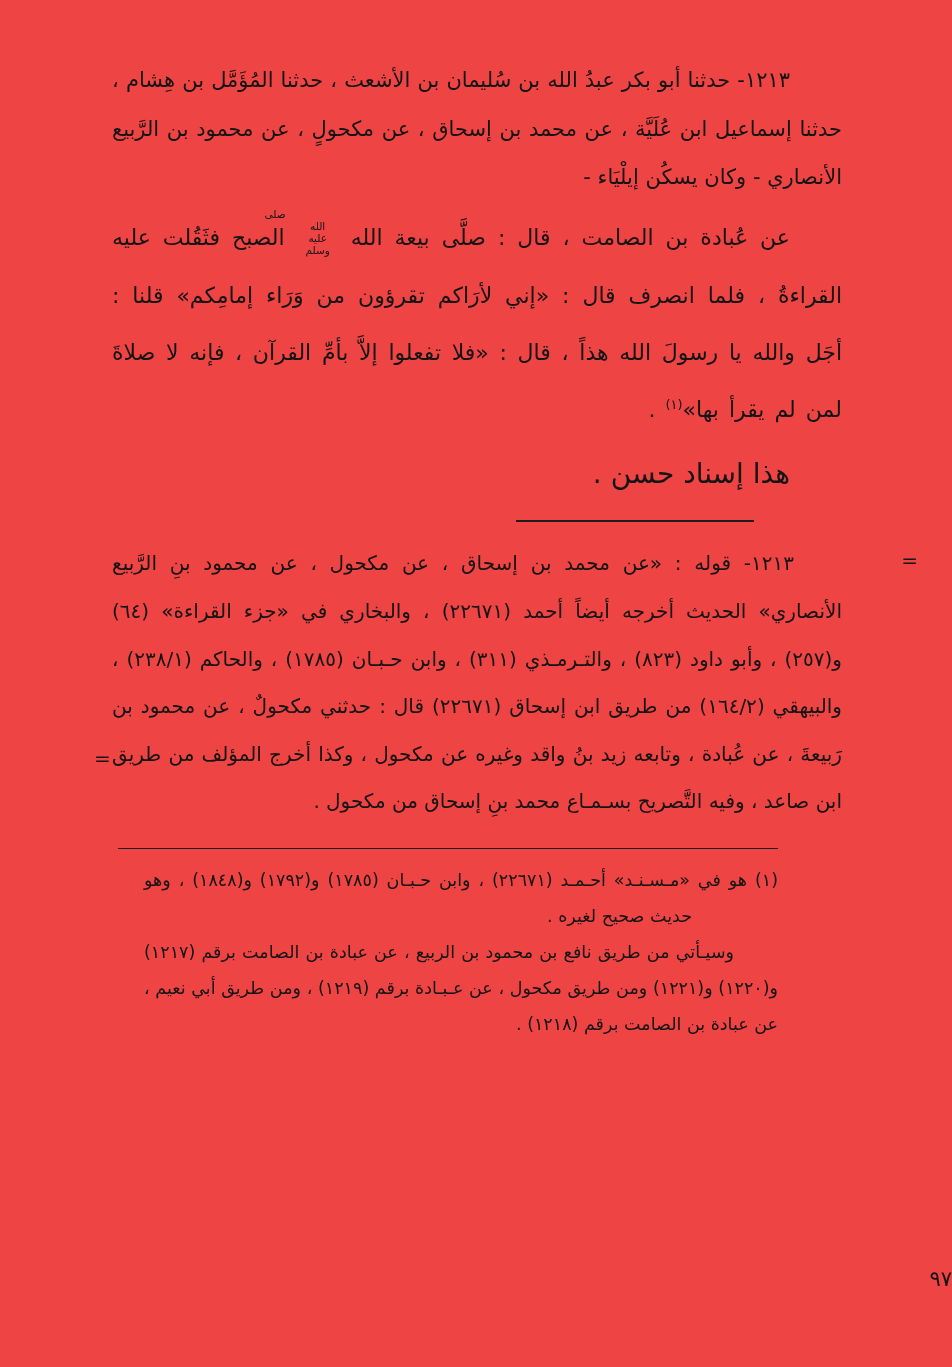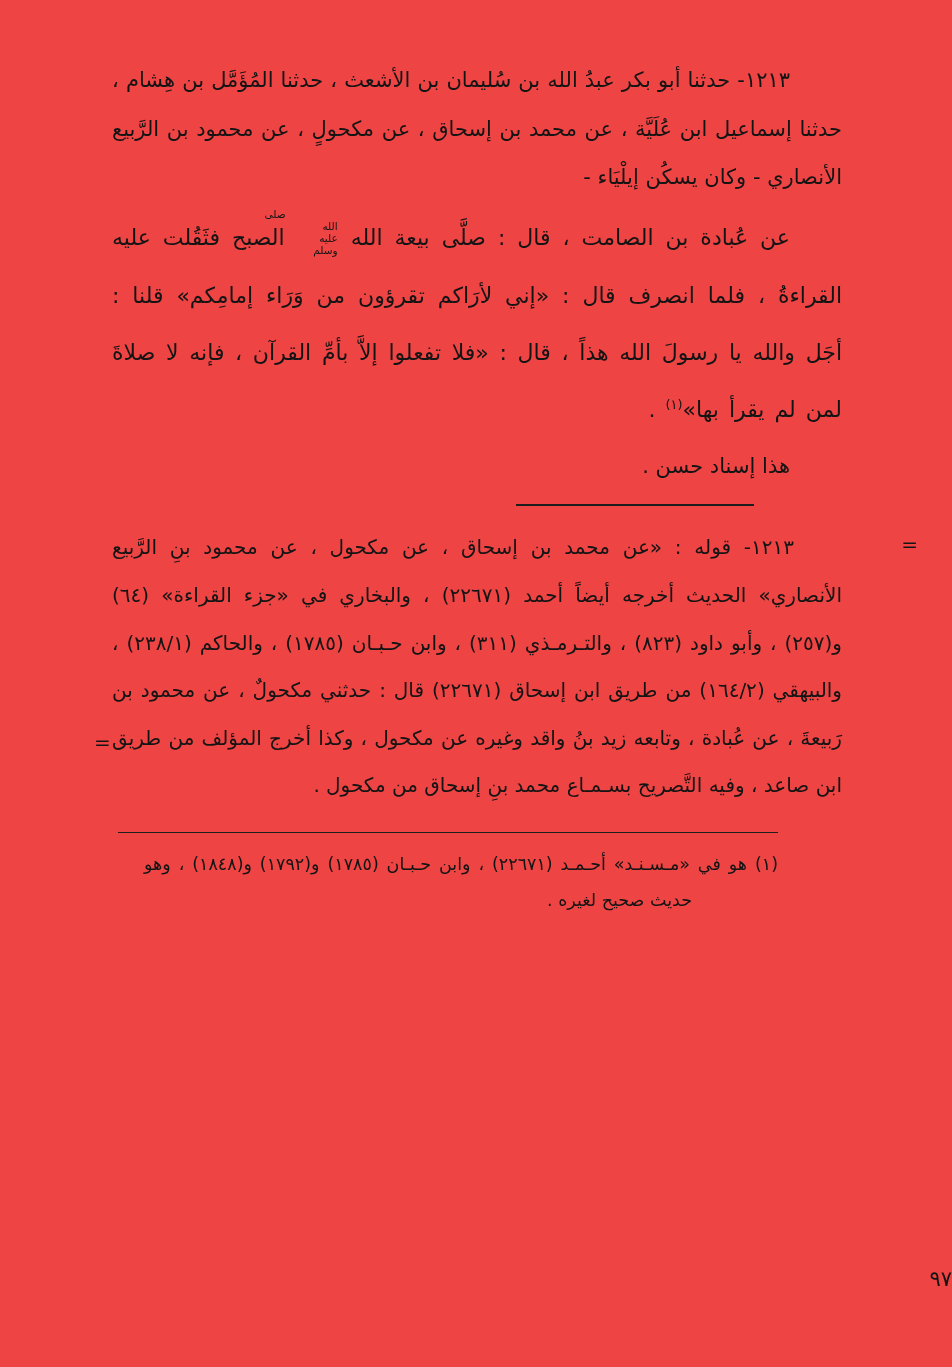--- a/index.html
+++ b/index.html
@@ -32,21 +32,21 @@
   }
   p.matn-para {
     font-size: 22px;
     line-height: 2.6;
     text-indent: 52px;
     margin-bottom: 4px;
     word-spacing: 3px;
     font-weight: 500;
   }
   p.grade-para {
-    font-size: 21px;
+    font-size: 28px;
     line-height: 2.3;
     text-indent: 52px;
   }
   hr.sep { border: none; border-top: 2px solid #1d1d1d; }
   hr.sep-commentary { width: 238px; margin: 14px 88px 18px auto; }
   hr.sep-footnote   { width: 660px; margin: 22px 64px 14px auto; border-top-width: 1.5px; }
   .commentary {
     position: relative;
     font-size: 20px;
   }
@@ -67,21 +67,21 @@
   }
   p.fn-para { line-height: 2.05; }
   p.fn-hang   { padding-right: 86px; text-indent: -86px; }
   p.fn-indent { text-indent: 44px; }
   sup.fn-ref { font-size: 13px; vertical-align: super; }
   .saw {
     display: inline-block;
     width: 40px;
     font-size: 10.5px;
     line-height: 1.15;
-    text-align: right;
+    text-align: center;
     vertical-align: -9px;
     margin: 0 1px;
   }
   .page-number {
     position: absolute;
     bottom: 76px;
     left: 0;
     right: 0;
     font-size: 21px;
     direction: rtl;
@@ -108,18 +108,19 @@
       <p class="comm-para comm-second">١٢١٣- قوله : «عن محمد بن إسحاق ، عن مكحول ، عن محمود بنِ الرَّبيع الأنصاري» الحديث أخرجه أيضاً أحمد (٢٢٦٧١) ، والبخاري في «جزء القراءة» (٦٤) و(٢٥٧) ، وأبو داود (٨٢٣) ، والتـرمـذي (٣١١) ، وابن حـبـان (١٧٨٥) ، والحاكم (٢٣٨/١) ، والبيهقي (١٦٤/٢) من طريق ابن إسحاق (٢٢٦٧١) قال : حدثني مكحولٌ ، عن محمود بن رَبيعةَ ، عن عُبادة ، وتابعه زيد بنُ واقد وغيره عن مكحول ، وكذا أخرج المؤلف من طريق ابن صاعد ، وفيه التَّصريح بسـمـاع محمد بنِ إسحاق من مكحول .</p>
 
       <span class="margin-marker marker-left">=</span>
     </section>
 
     <hr class="sep sep-footnote">
 
     <section class="footnotes">
       <p class="fn-para fn-hang"><span class="fn-marker">(١)</span> <span>هو في «مـسـنـد» أحـمـد (٢٢٦٧١) ، وابن حـبـان (١٧٨٥) و(١٧٩٢) و(١٨٤٨) ، وهو حديث صحيح لغيره .</span></p>
 
+      <p class="fn-para fn-indent">وسيـأتي من طريق نافع بن محمود بن الربيع ، عن عبادة بن الصامت برقم (١٢١٧) و(١٢٢٠) و(١٢٢١) ومن طريق مكحول ، عن عـبـادة برقم (١٢١٩) ، ومن طريق أبي نعيم ، عن عبادة بن الصامت برقم (١٢١٨) .</p>
 
     </section>
   </main>
 
   <div class="page-number">٩٧</div>
 </div>
 
 </body></html>

